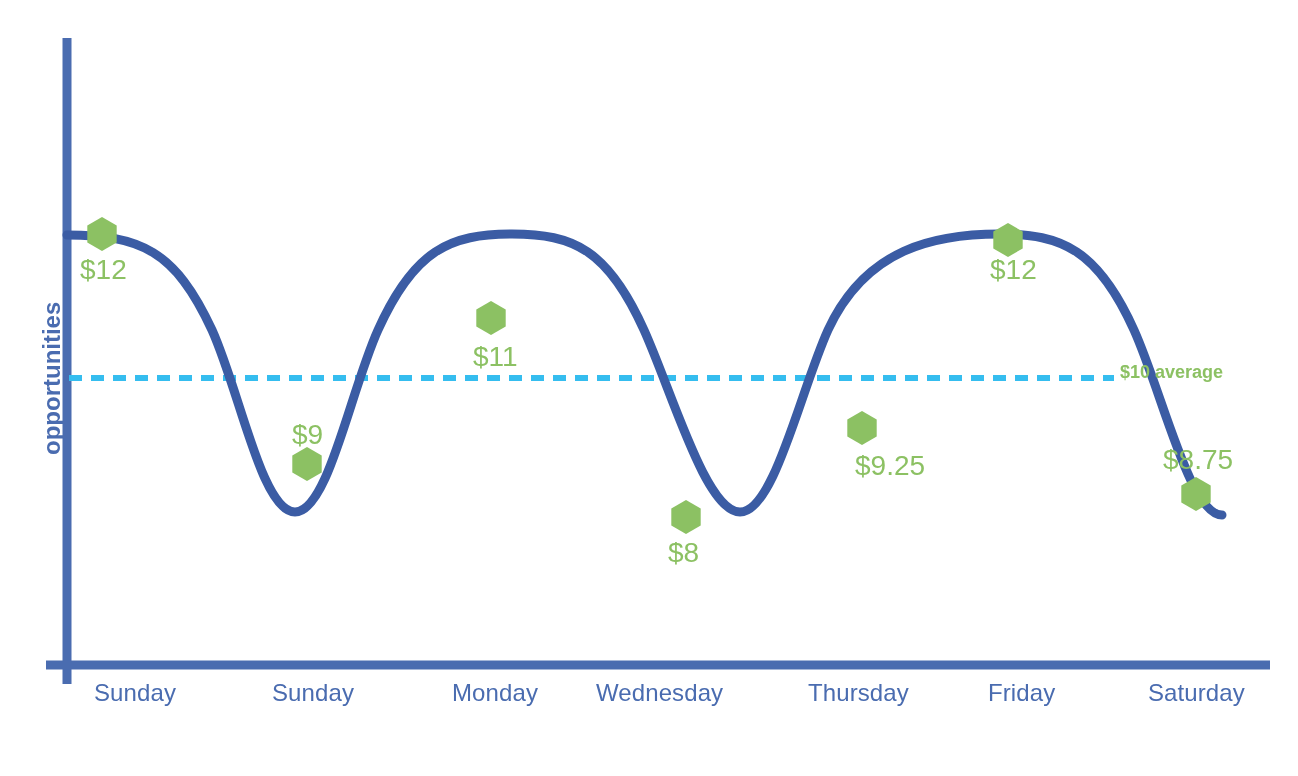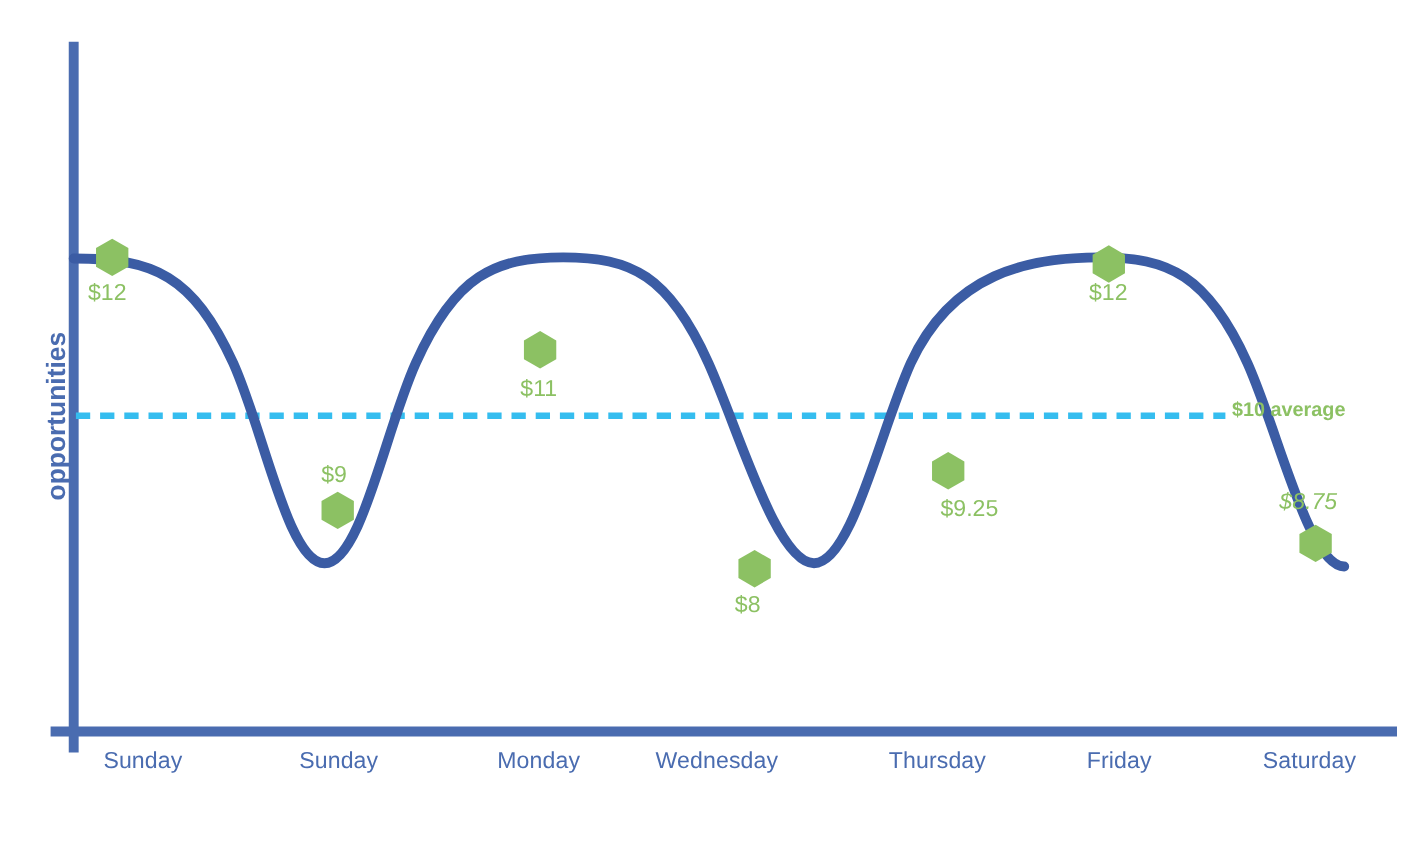--- a/index.html
+++ b/index.html
@@ -23,36 +23,36 @@
     top: 0;
     width: 1298px;
     height: 776px;
   }
   .txt {
     position: absolute;
     white-space: nowrap;
     line-height: 1;
   }
   .axis-tick-label {
-    font-size: 21px;
+    font-size: 24px;
     font-weight: 400;
     color: #4a6cb0;
     letter-spacing: 0.1px;
   }
   .axis-title {
     font-size: 24px;
     font-weight: 700;
     color: #4a6cb0;
   }
   #y-axis-title {
     transform-origin: 0 0;
     transform: rotate(-90deg);
   }
   .point-label {
-    font-size: 21px;
+    font-size: 28px;
     font-weight: 400;
     color: #8cc163;
   }
   .avg-label {
     font-size: 18px;
     font-weight: 700;
     color: #8cc163;
   }
 </style>
 </head>
@@ -121,17 +121,17 @@
   <div class="txt axis-tick-label" style="left:808px; top:681px;">Thursday</div>
   <div class="txt axis-tick-label" style="left:988px; top:681px;">Friday</div>
   <div class="txt axis-tick-label" style="left:1148px; top:681px;">Saturday</div>
 
   <div class="txt point-label" style="left:80px;  top:256px;">$12</div>
   <div class="txt point-label" style="left:292px; top:421px;">$9</div>
   <div class="txt point-label" style="left:473px; top:343px;">$11</div>
   <div class="txt point-label" style="left:668px; top:539px;">$8</div>
   <div class="txt point-label" style="left:840px; top:452px;margin-left:15px;">$9.25</div>
   <div class="txt point-label" style="left:990px; top:256px;">$12</div>
-  <div class="txt point-label" style="left:1163px; top:446px;font-style:italic;">$8.75</div>
+  <div class="txt point-label" style="left:1163px; top:446px;">$8.75</div>
 
   <div class="txt avg-label" style="left:1120px; top:363px;">$10 average</div>
 
 </div>
 
 </body></html>

